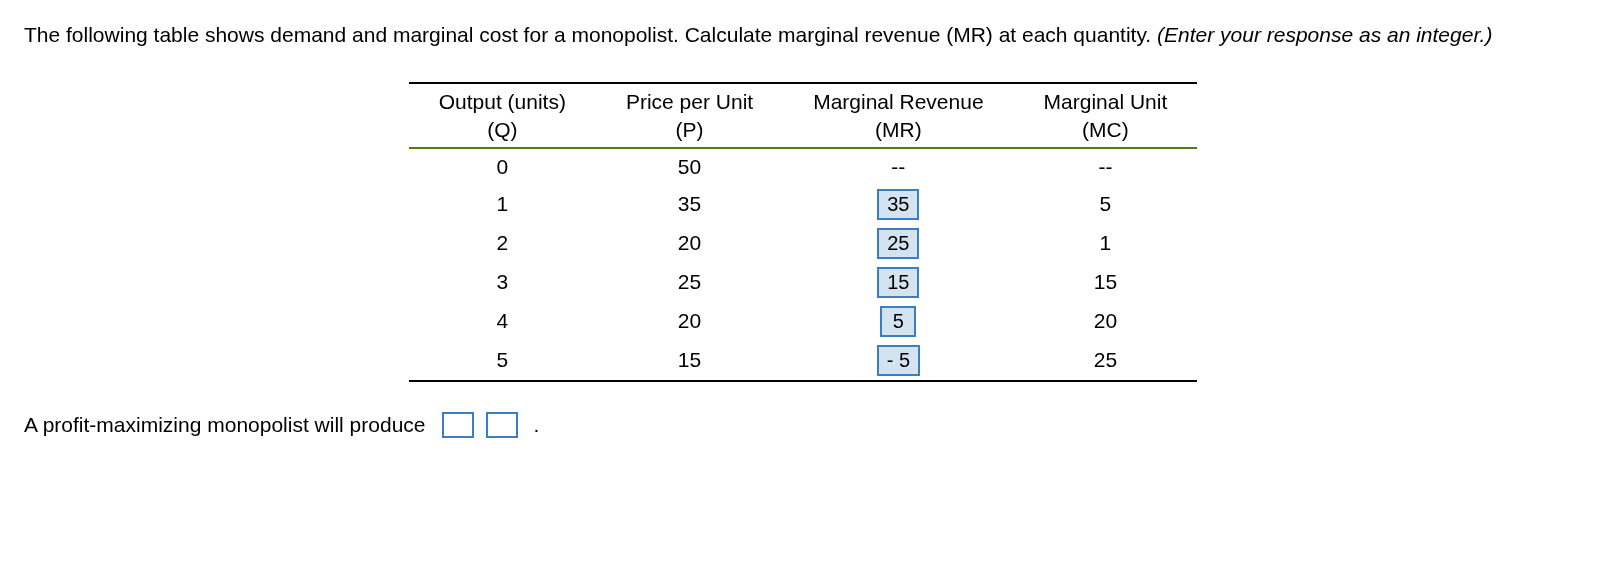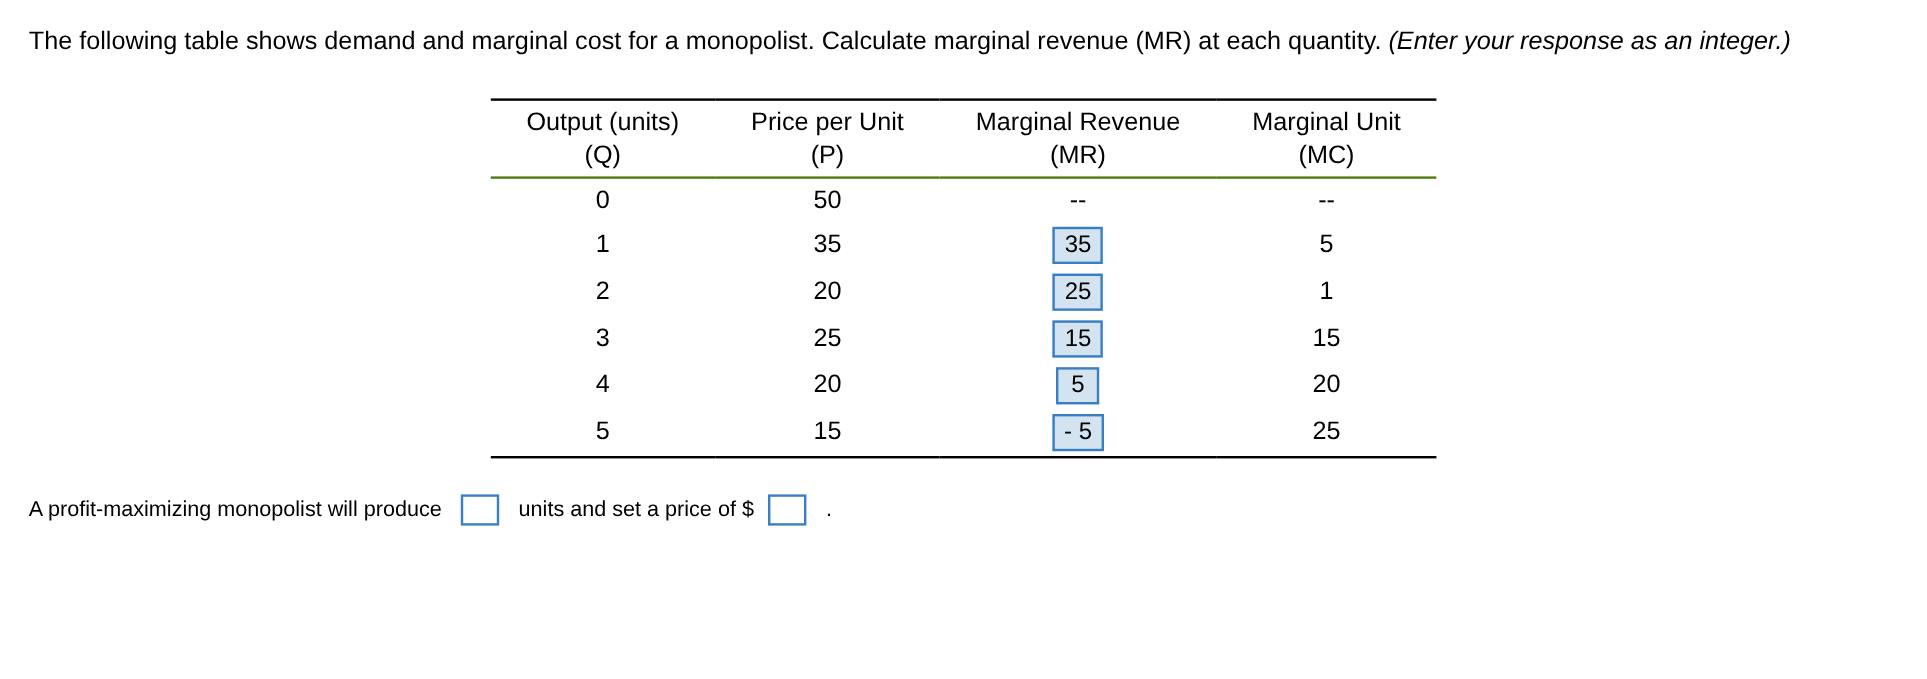--- a/index.html
+++ b/index.html
@@ -60,21 +60,21 @@
       padding: 2px 8px;
       min-width: 36px;
       text-align: center;
       font-size: 20px;
     }
     .answer-line {
       display: flex;
       align-items: center;
       flex-wrap: wrap;
       gap: 16px;
-      font-size: 18px;
+      font-size: 21px;
     }
     .empty-input {
       display: inline-block;
       border: 2px solid #3a7fc4;
       background: #fff;
       width: 32px;
       height: 26px;
       vertical-align: middle;
     }
   </style>
@@ -144,16 +144,15 @@
           <td class="mr-cell"><span class="input-box">- 5</span></td>
           <td>25</td>
         </tr>
       </tbody>
   </table>
 </div>
 
 <div class="answer-line">
   <span>A profit-maximizing monopolist will produce</span>
   <span class="empty-input"></span>
-  <span>units and set a price of $</span>
     <span class="empty-input" style="margin-left:-4px;"></span>
   <span>.</span>
 </div>
 
 </body></html>

